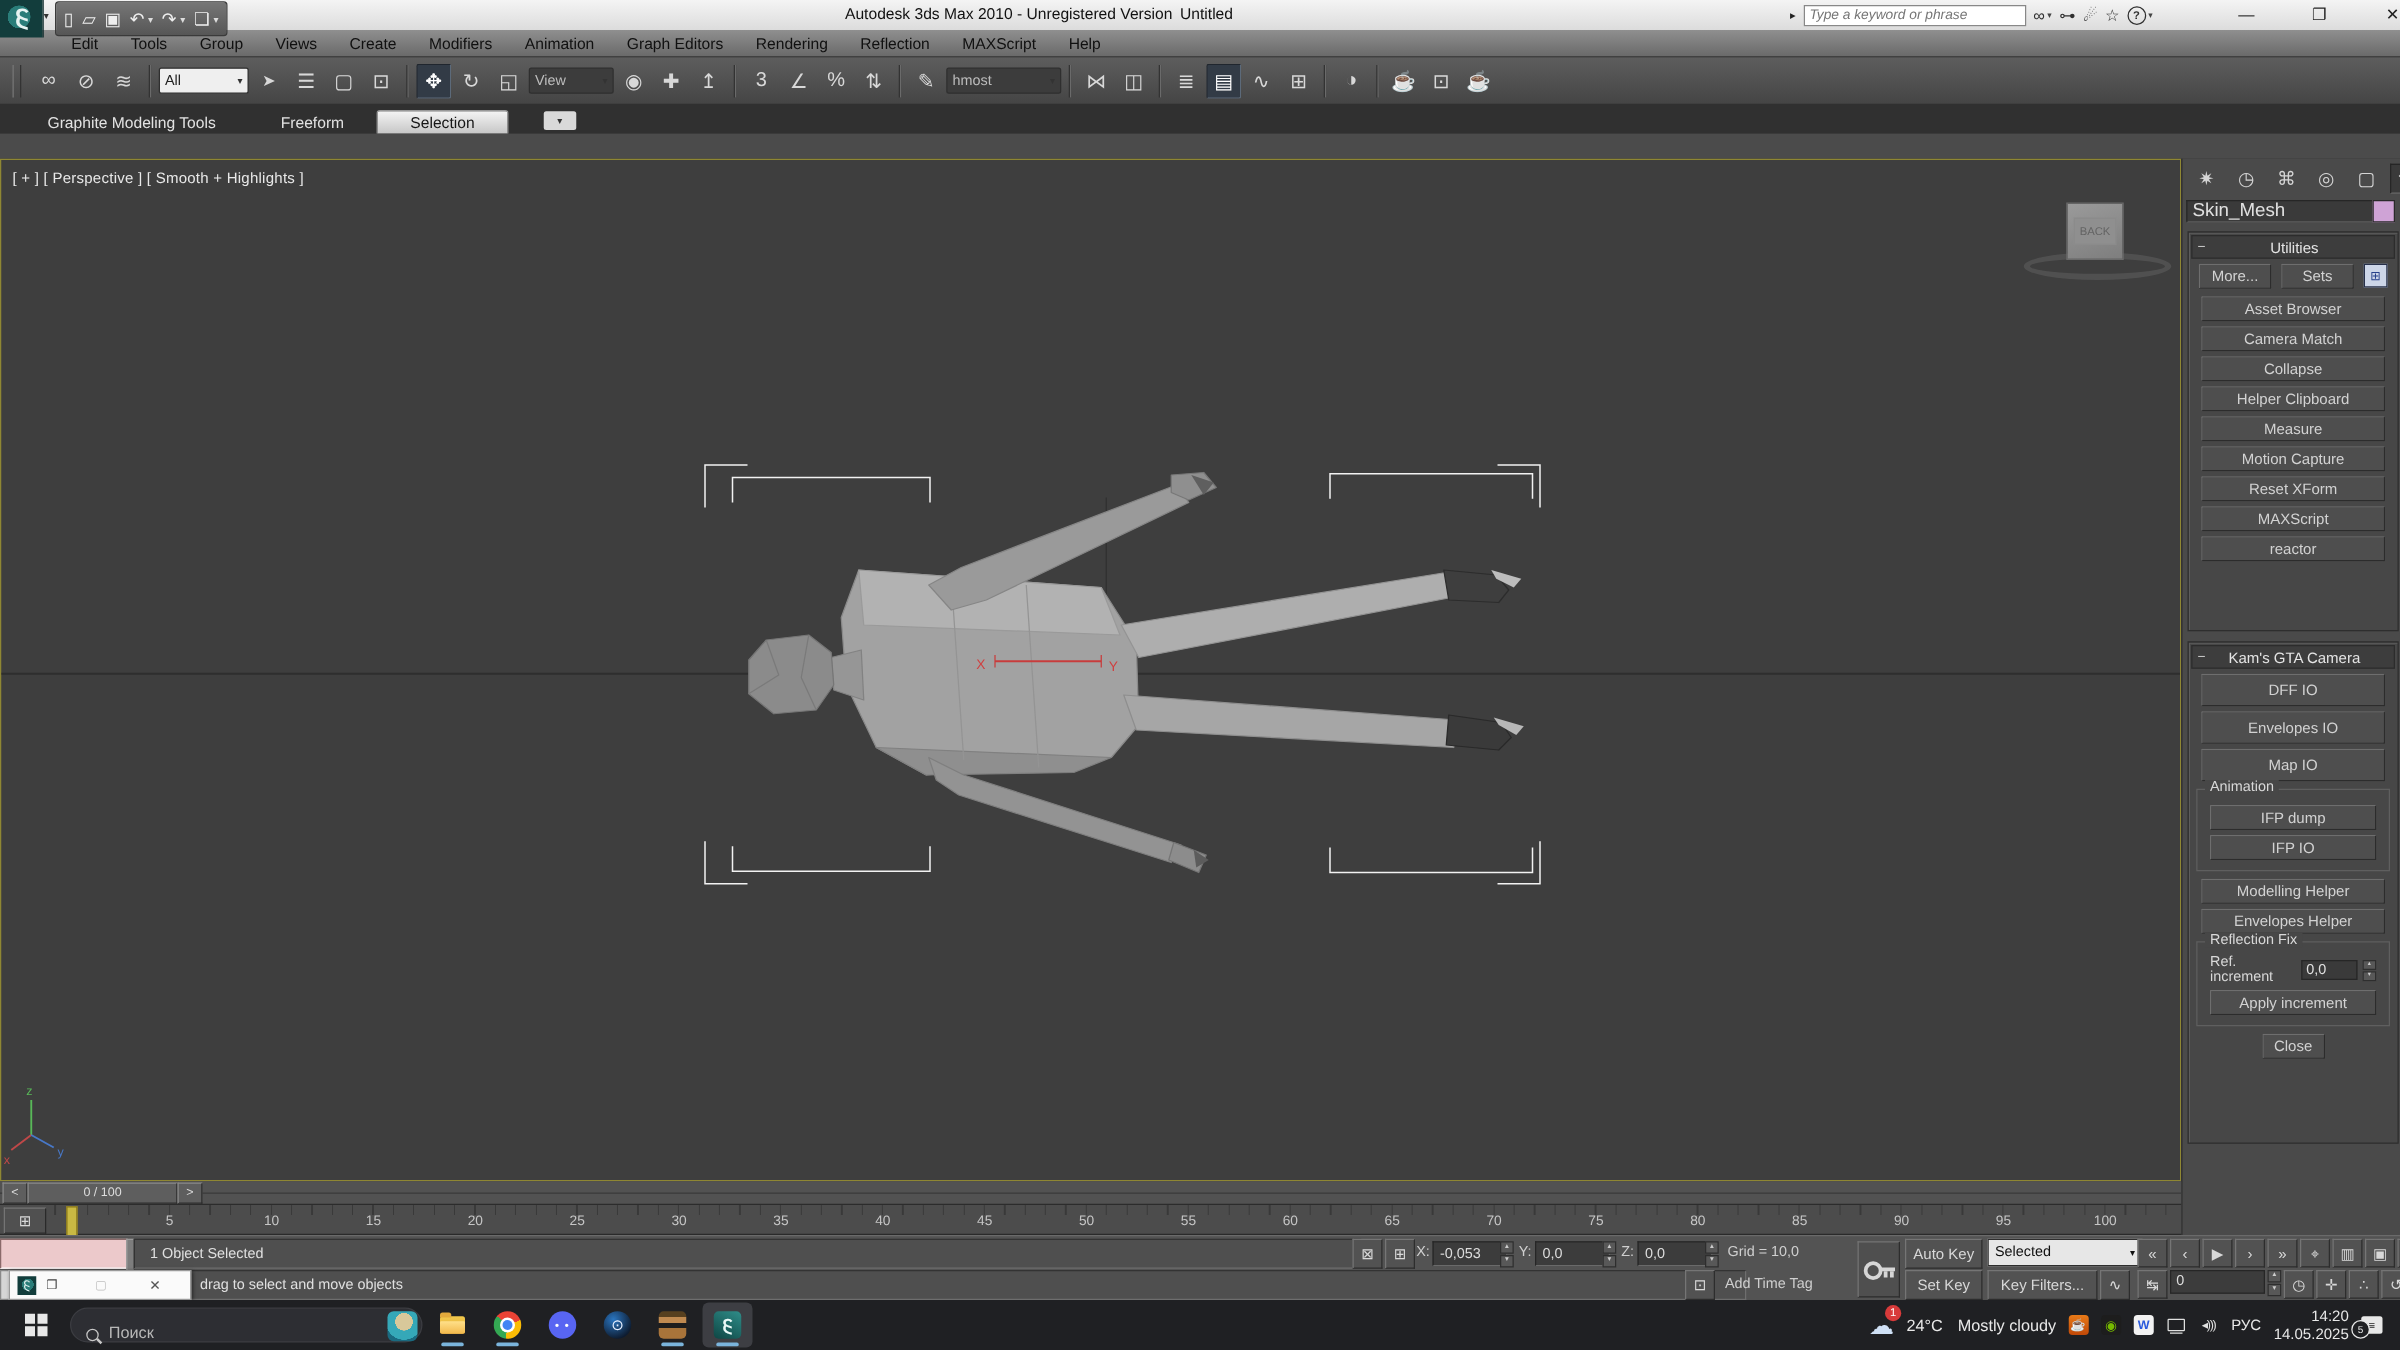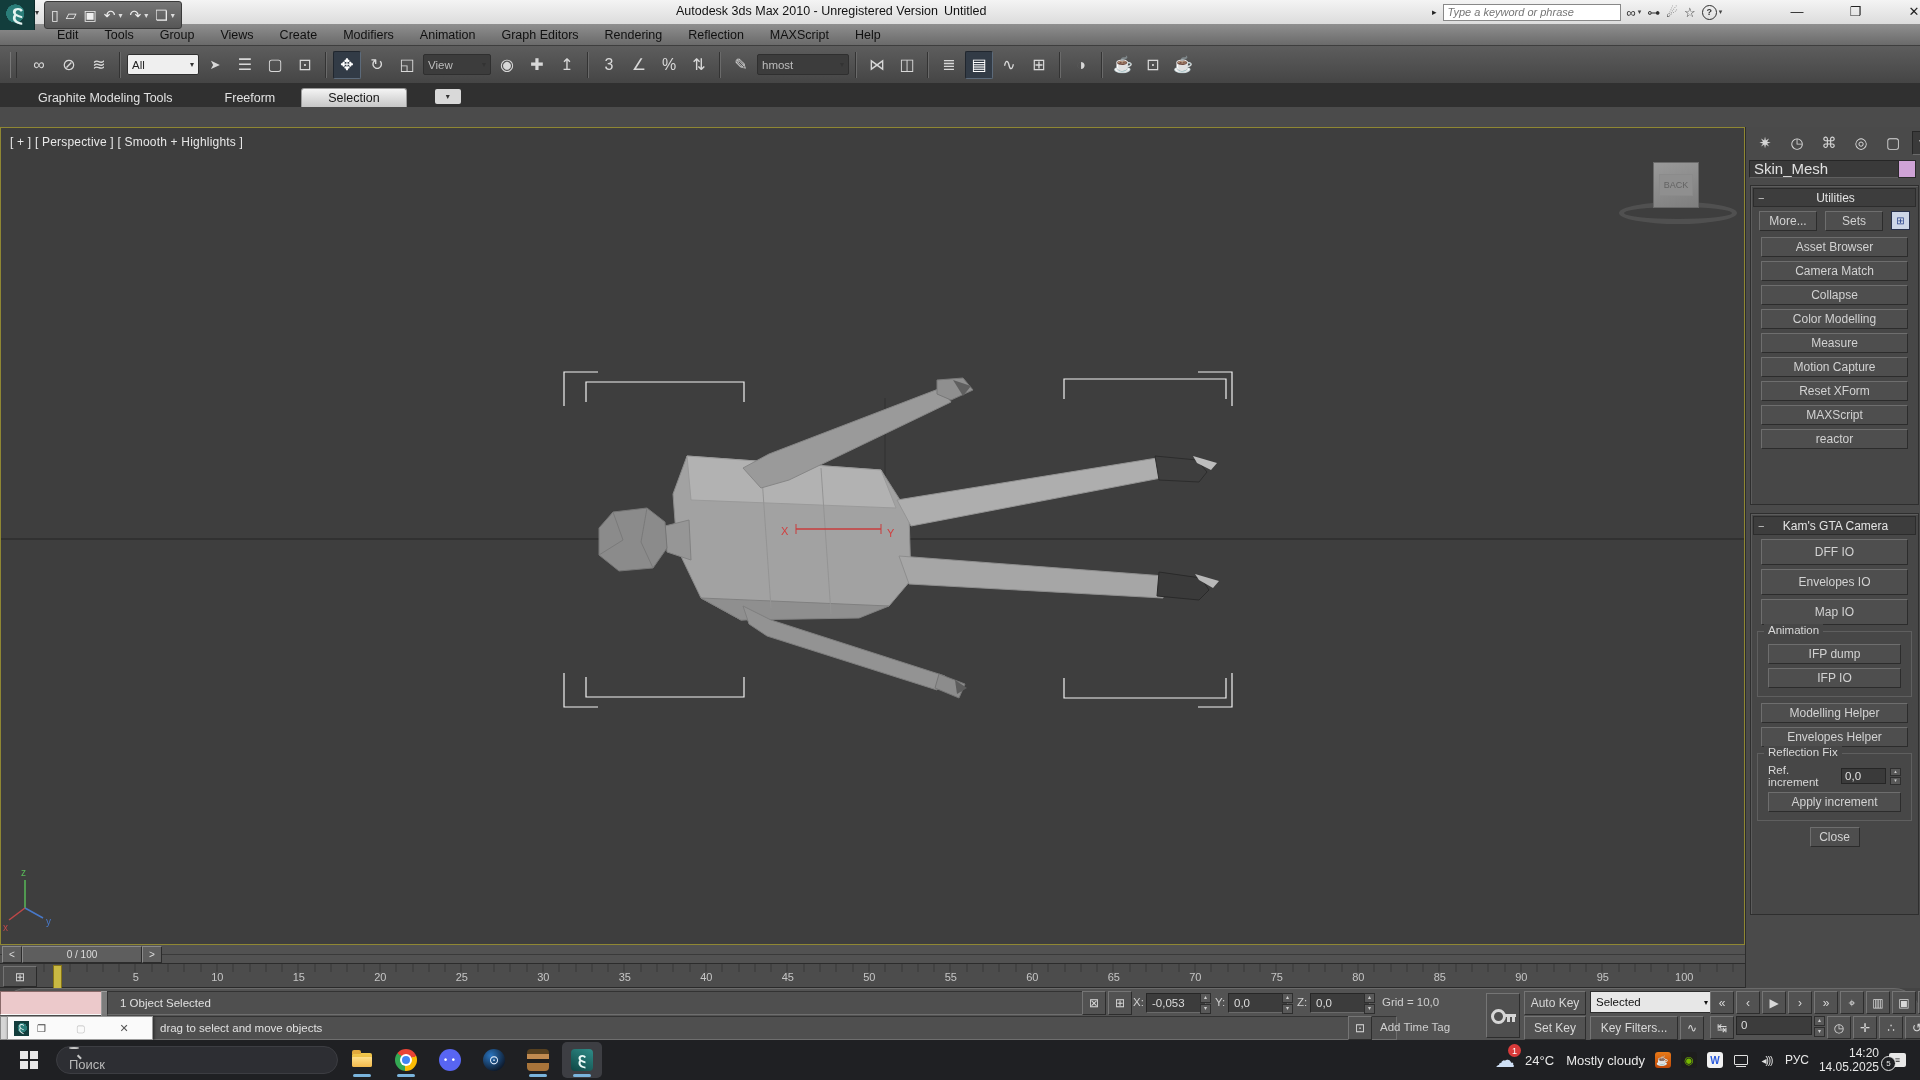--- a/index.html
+++ b/index.html
@@ -101,21 +101,21 @@
   #mce{left:3px;top:2px;width:32px;height:19px;background:#505050;border:1px solid;border-color:#747474 #2a2a2a #2a2a2a #747474;
      color:#d8d8d8;font-size:12px;display:flex;align-items:center;justify-content:center;}
   #ruler{left:40px;top:0;width:1705px;height:24px;overflow:hidden;}
   #ruler .ticks{position:absolute;left:0;top:0;width:100%;height:8px;
      background:repeating-linear-gradient(90deg,transparent 0 15.3px,#393939 15.3px 16.3px);background-position:14.5px 0;}
   #ruler .labels{position:absolute;left:0;top:7px;display:flex;padding-left:55px;}
   .tick{width:81.5px;text-align:center;font-size:11px;color:#c6c6c6;}
   #marker{left:53px;top:1px;width:7px;height:22px;background:#c9b943;border:1px solid #867417;}
 
   
-  #statusbar{left:0;top:988px;width:1920px;height:52px;background:#535353;border-top:1px solid #6a6a6a;box-sizing:border-box;font-size:11.5px;border-radius:26px;}
+  #statusbar{left:0;top:988px;width:1920px;height:52px;background:#535353;border-top:1px solid #6a6a6a;box-sizing:border-box;font-size:11.5px;}
   .sfield{position:absolute;background:#4f4f4f;border:1px solid;border-color:#333 #6e6e6e #6e6e6e #333;color:#e0e0e0;}
   #mini-pink{left:0;top:2px;width:100px;height:22px;background:#ecc9cb;border:1px solid;border-color:#8a6a6a #fff #fff #8a6a6a;}
   #mini-white{left:0;top:27px;width:100px;height:22px;background:#d6d6d6;border:1px solid #8a8a8a;}
   #ssplit{left:101px;top:2px;width:5px;height:47px;background:#7d7d7d;border:1px solid;border-color:#9a9a9a #4a4a4a #4a4a4a #9a9a9a;}
   #selstatus{left:107px;top:2px;width:968px;height:22px;line-height:22px;padding-left:12px;}
   #promptline{left:107px;top:27px;width:1236px;height:22px;line-height:22px;padding-left:52px;}
   .sbtn{position:absolute;height:22px;background:#525252;border:1px solid;border-color:#757575 #2d2d2d #2d2d2d #757575;
      color:#d8d8d8;display:flex;align-items:center;justify-content:center;font-size:12px;}
   .slab{position:absolute;color:#cfcfcf;line-height:22px;}
   .sin{position:absolute;height:18px;top:4px;background:#3c3c3c;border:1px solid;border-color:#262626 #6a6a6a #6a6a6a #262626;
@@ -140,21 +140,21 @@
      color:#e6f4f2;font-size:10px;display:flex;align-items:center;justify-content:center;transform:scaleX(-1);}
   #miniwin .mw{font-size:10px;color:#444;}
   #miniwin .dis{color:#c0c0c0;margin-left:22px;}
   #miniwin .mx{color:#555;font-size:11px;margin-left:26px;}
 
   
   #taskbar{left:0;top:1040px;width:1920px;height:40px;background:#1f2023;display:flex;align-items:center;z-index:30;}
   #startbtn{margin-left:16px;width:26px;height:26px;display:grid;grid-template-columns:8px 8px;grid-template-rows:8px 8px;gap:2px;place-content:center;}
   #startbtn i{background:#e8e8e8;}
   #tsearch{margin-left:14px;width:282px;height:28px;background:#2d2e33;border:1px solid #3c3d42;border-radius:14px;
-     display:flex;align-items:flex-start;padding:0 3px 0 12px;box-sizing:border-box;gap:8px;flex-direction:column;}
+     display:flex;align-items:flex-end;padding:0 3px 0 12px;box-sizing:border-box;gap:8px;}
   #tsearch .mag{width:8px;height:8px;border:1.6px solid #c8c8c8;border-radius:50%;position:relative;}
   #tsearch .mag::after{content:"";position:absolute;left:7px;top:8px;width:5px;height:1.6px;background:#c8c8c8;transform:rotate(45deg);}
   #tsearch .ph{color:#b8b8b8;font-size:13px;flex:1;}
   #tsearch .island{width:24px;height:24px;border-radius:5px;
      background:radial-gradient(circle at 55% 35%,#d8c89a 0 34%,#35a8b8 35% 70%,#1a6a80 71% 100%);}
   .app{width:40px;height:36px;margin-left:4px;border-radius:5px;display:flex;align-items:center;justify-content:center;position:relative;}
   .app.active{background:#3d3e43;}
   .app .ind{position:absolute;bottom:1px;left:50%;transform:translateX(-50%);width:18px;height:3px;border-radius:2px;background:#7ab4dc;}
   .folder{width:20px;height:14px;background:linear-gradient(#f2c94c,#e2a93c);border-radius:2px;position:relative;}
   .folder::before{content:"";position:absolute;top:-3px;left:0;width:9px;height:4px;background:#e2a93c;border-radius:2px 2px 0 0;}
@@ -385,21 +385,21 @@
       <div id="morerow">
         <span class="rbtn">More...</span>
         <span class="rbtn">Sets</span>
         <span id="setsicon">⊞</span>
       </div>
       <div>
 
       <span class="rbtn">Asset Browser</span>
           <span class="rbtn">Camera Match</span>
           <span class="rbtn">Collapse</span>
-          <span class="rbtn">Color Modelling</span>
+          <span class="rbtn">Helper Clipboard</span>
           <span class="rbtn">Measure</span>
           <span class="rbtn">Motion Capture</span>
           <span class="rbtn">Reset XForm</span>
           <span class="rbtn">MAXScript</span>
           <span class="rbtn">reactor</span>
         </div>
     </div>
 
     <div class="rollout" style="top:386px;height:400px;">
       <div class="rhead">

